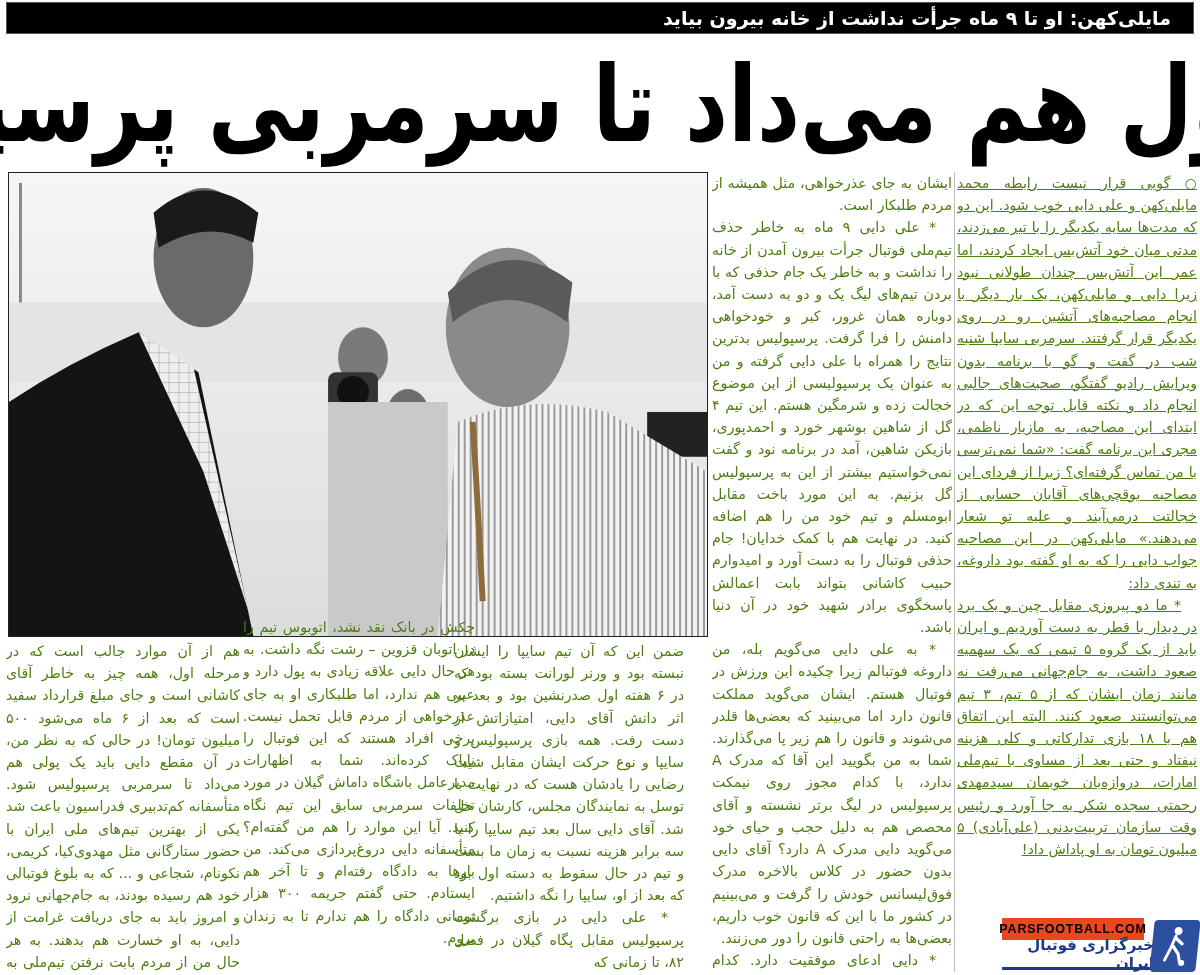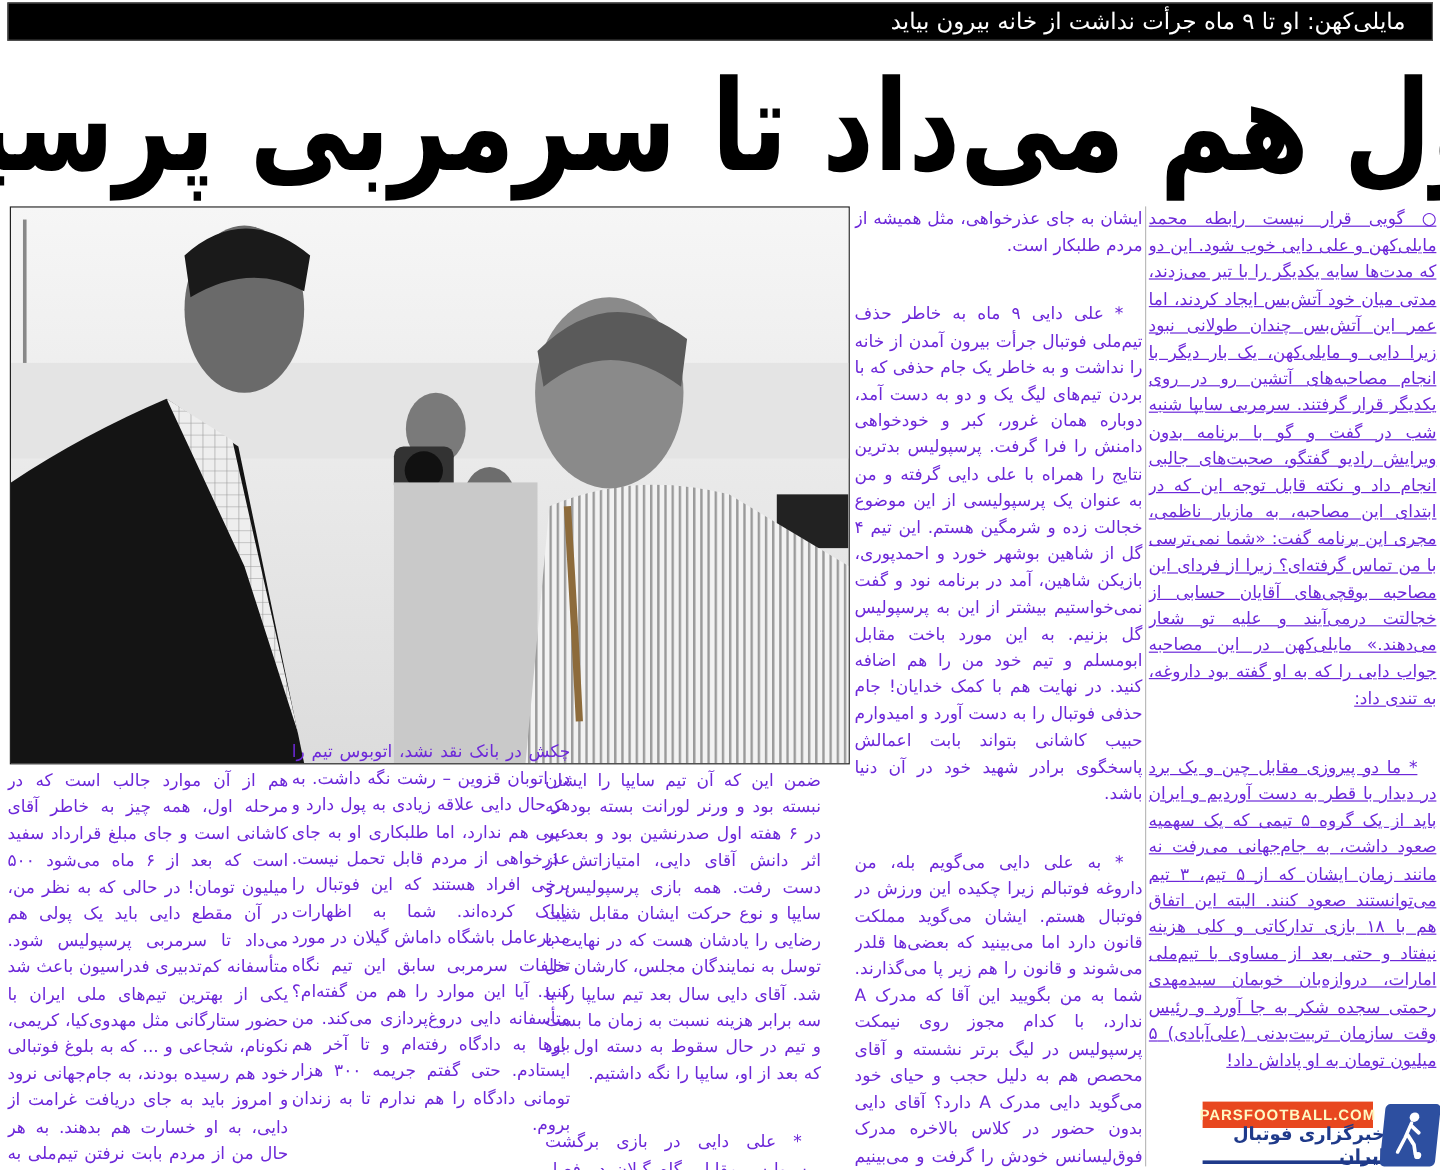--- a/index.html
+++ b/index.html
@@ -4,59 +4,59 @@
 <style>
   * { box-sizing: border-box; margin: 0; padding: 0; }
   html, body { width: 1200px; height: 975px; overflow: hidden; background: #fff; }
   body { font-family: "DejaVu Sans", sans-serif; color: #111; position: relative; }
 
   .kicker {
     position: absolute; left: 6px; top: 2px; width: 1188px; height: 32px;
     background: #000; color: #fff; border: 1px solid #555;
     display: flex; align-items: center; justify-content: flex-start;
     padding-right: 22px; direction: rtl;
-    font-size: 19px; font-weight: normal; letter-spacing: -0.5px;
+    font-size: 19px; font-weight: bold; letter-spacing: -0.5px;
   }
   .headline {
     position: absolute; left: 0; top: 44px; width: 1200px; height: 122px;
     display: flex; align-items: center; justify-content: center;
     direction: rtl; font-size: 84px; font-weight: 900; letter-spacing: -4px;
     line-height: 1; color: #000; white-space: nowrap;
     font-family: "DejaVu Sans", sans-serif;
     transform: scaleY(1.25);
   }
 
   .photo {
     position: absolute; left: 8px; top: 172px; width: 700px; height: 465px;
     border: 1px solid #222; overflow: hidden;
     background: linear-gradient(180deg, #f3f3f3 0%, #e9e9e9 45%, #cfcfcf 100%);
   }
   .photo svg { width: 100%; height: 100%; display: block; }
 
   .col {
     position: absolute; direction: rtl; text-align: justify;
-    font-size: 14.2px; line-height: 22.2px; color: #6d28d9;
+    font-size: 14.2px; line-height: 22.2px; color: #4d7c0f;
     overflow: hidden;
   }
   .col p { margin: 0; text-indent: 0; }
-  .col p.indent { text-indent: 16px; margin-top: 35px; }
+  .col p.indent { text-indent: 16px; }
   .c1 { left: 957px; top: 172px; width: 240px; height: 800px; text-decoration: underline; }
   .c2 { left: 712px; top: 172px; width: 240px; height: 800px; }
   .c3 { left: 454px; top: 640px; width: 230px; height: 335px; }
   .c4 { left: 243px; top: 616px; width: 232px; height: 335px; }
   .c5 { left: 6px;   top: 640px; width: 234px; height: 335px; }
 
   .divider { position: absolute; background: #bbb; width: 1px; }
 
   .watermark {
     position: absolute; left: 1002px; top: 918px; width: 196px; height: 56px;
   }
   .wm-top {
     position: absolute; left: 0; top: 0; width: 142px; height: 22px;
-    background: #e8471f; color: #fef9c3; font-weight: bold; font-size: 12.5px;
+    background: #e8471f; color: #000000; font-weight: bold; font-size: 12.5px;
     font-family: "Liberation Sans", sans-serif; letter-spacing: 0.8px;
     display: flex; align-items: center; justify-content: center; direction: ltr;
   }
   .wm-bottom {
     position: absolute; left: 0; top: 22px; width: 152px; height: 30px;
     background: #fff; color: #1f3a8a; font-weight: bold; font-size: 15px;
     display: flex; align-items: center; justify-content: center; direction: rtl;
     border-bottom: 3px solid #1f3a8a;
   }
   .wm-badge {

